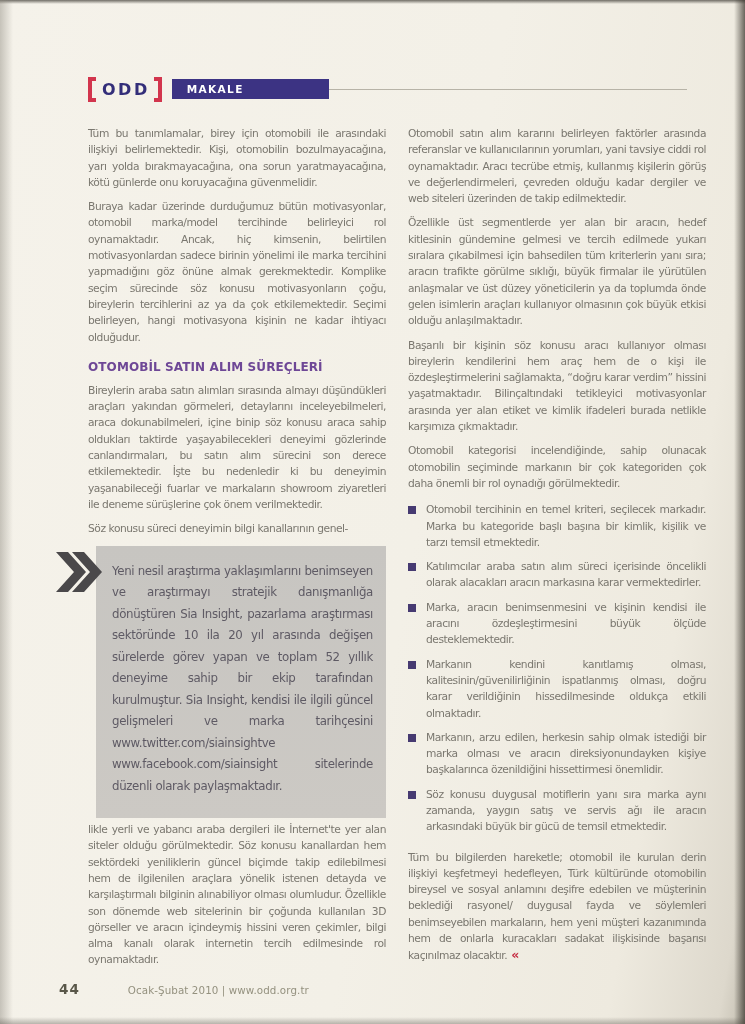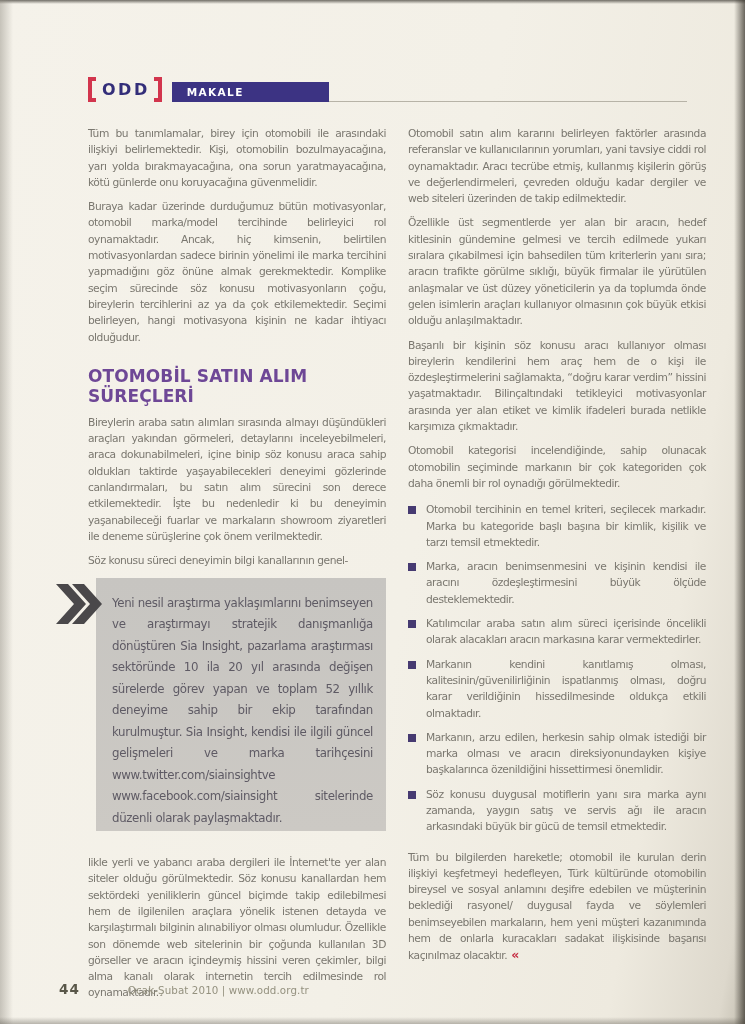--- a/index.html
+++ b/index.html
@@ -17,45 +17,45 @@
     background: linear-gradient(to bottom, rgba(90,87,80,.85), rgba(90,87,80,0)); z-index: 5; }
   .edge-left { position: absolute; top: 0; left: 0; bottom: 0; width: 13px;
     background: linear-gradient(to right, rgba(140,136,126,.45), rgba(140,136,126,0)); z-index: 5; }
   .edge-right { position: absolute; top: 0; right: 0; bottom: 0; width: 11px;
     background: linear-gradient(to left, rgba(60,56,48,.75), rgba(60,56,48,0)); z-index: 5; }
   .edge-bottom { position: absolute; bottom: 0; left: 0; right: 0; height: 7px;
     background: linear-gradient(to top, rgba(70,66,58,.35), rgba(70,66,58,0)); z-index: 5; }
 
   
   .header { position: absolute; top: 76px; left: 88px; right: 58px;
-    display: flex; align-items: flex-end; }
+    display: flex; align-items: center; }
   .logo { display: flex; align-items: center; height: 26px; }
   .bracket { width: 8px; height: 25px; border: 4px solid #d2354d; }
   .bracket.left  { border-right: none; }
   .bracket.right { border-left: none; }
   .odd-text { font-weight: bold; color: #332e79; font-size: 16px;
     letter-spacing: 2.5px; padding: 0 4px 0 6px; }
   .makale-bar { margin-left: 10px; background: #3c3383; color: #ffffff;
     font-size: 10.5px; font-weight: bold; letter-spacing: 1.4px;
     width: 157px; padding: 4px 0 4px 15px; }
   .header-rule { flex: 1; height: 1px; background: #b7b3a7; }
 
   
   .columns { position: absolute; top: 126px; left: 88px; display: flex; gap: 22px; }
   .col { width: 298px; }
   .body-text { margin: 0 0 8px; font-size: 10.7px; line-height: 16.3px;
     color: #7a776f; text-align: justify; letter-spacing: -0.45px; }
   .single-line { white-space: nowrap; }
-  .section-heading { margin: 20px 0 9px; font-size: 17px; font-weight: bold;
+  .section-heading { margin: 14px 0 9px; font-size: 12px; font-weight: bold;
     color: #6e4796; letter-spacing: 0.1px; }
 
   
-  .callout { position: relative; margin: 8px 0 24px 8px;
+  .callout { position: relative; margin: 8px 0 4px 8px;
     background: linear-gradient(to bottom, #c7c5c1, #ccc9c4);
-    padding: 15px 13px 2px 16px; }
+    padding: 15px 13px 21px 16px; }
   .callout-text { margin: 0; font-size: 11.8px; line-height: 21.5px;
     color: #5e5a64; text-align: justify; letter-spacing: -0.35px; }
   .chevron-icon { position: absolute; left: -40px; top: 6px; width: 46px; height: 40px; }
 
   
   .bullet-list { margin-top: 10px; }
   .bullet-item { display: flex; margin-bottom: 8px; }
   .bullet-square { width: 8px; height: 8px; background: #463a71;
     margin: 4px 10px 0 0; flex-shrink: 0; }
   .bullet-text { flex: 1; font-size: 10.7px; line-height: 16.3px;
@@ -117,25 +117,25 @@
       <p class="body-text">Başarılı bir kişinin söz konusu aracı kullanıyor olması bireylerin kendilerini hem araç hem de o kişi ile özdeşleştirmelerini sağlamakta, “doğru karar verdim” hissini yaşatmaktadır. Bilinçaltındaki tetikleyici motivasyonlar arasında yer alan etiket ve kimlik ifadeleri burada netlikle karşımıza çıkmaktadır.</p>
       <p class="body-text">Otomobil kategorisi incelendiğinde, sahip olunacak otomobilin seçiminde markanın bir çok kategoriden çok daha önemli bir rol oynadığı görülmektedir.</p>
 
       <div class="bullet-list">
         <div class="bullet-item">
           <span class="bullet-square"></span>
           <span class="bullet-text">Otomobil tercihinin en temel kriteri, seçilecek markadır. Marka bu kategoride başlı başına bir kimlik, kişilik ve tarzı temsil etmektedir.</span>
         </div>
         <div class="bullet-item">
           <span class="bullet-square"></span>
-          <span class="bullet-text">Marka, aracın benimsenmesini ve kişinin kendisi ile aracını özdeşleştirmesini büyük ölçüde desteklemektedir.</span>
+          <span class="bullet-text">Katılımcılar araba satın alım süreci içerisinde öncelikli olarak alacakları aracın markasına karar vermektedirler.</span>
         </div>
         <div class="bullet-item">
           <span class="bullet-square"></span>
-          <span class="bullet-text">Katılımcılar araba satın alım süreci içerisinde öncelikli olarak alacakları aracın markasına karar vermektedirler.</span>
+          <span class="bullet-text">Marka, aracın benimsenmesini ve kişinin kendisi ile aracını özdeşleştirmesini büyük ölçüde desteklemektedir.</span>
         </div>
         <div class="bullet-item">
           <span class="bullet-square"></span>
           <span class="bullet-text">Markanın kendini kanıtlamış olması, kalitesinin/güvenilirliğinin ispatlanmış olması, doğru karar verildiğinin hissedilmesinde oldukça etkili olmaktadır.</span>
         </div>
         <div class="bullet-item">
           <span class="bullet-square"></span>
           <span class="bullet-text">Markanın, arzu edilen, herkesin sahip olmak istediği bir marka olması ve aracın direksiyonundayken kişiye başkalarınca özenildiğini hissettirmesi önemlidir.</span>
         </div>
         <div class="bullet-item">

